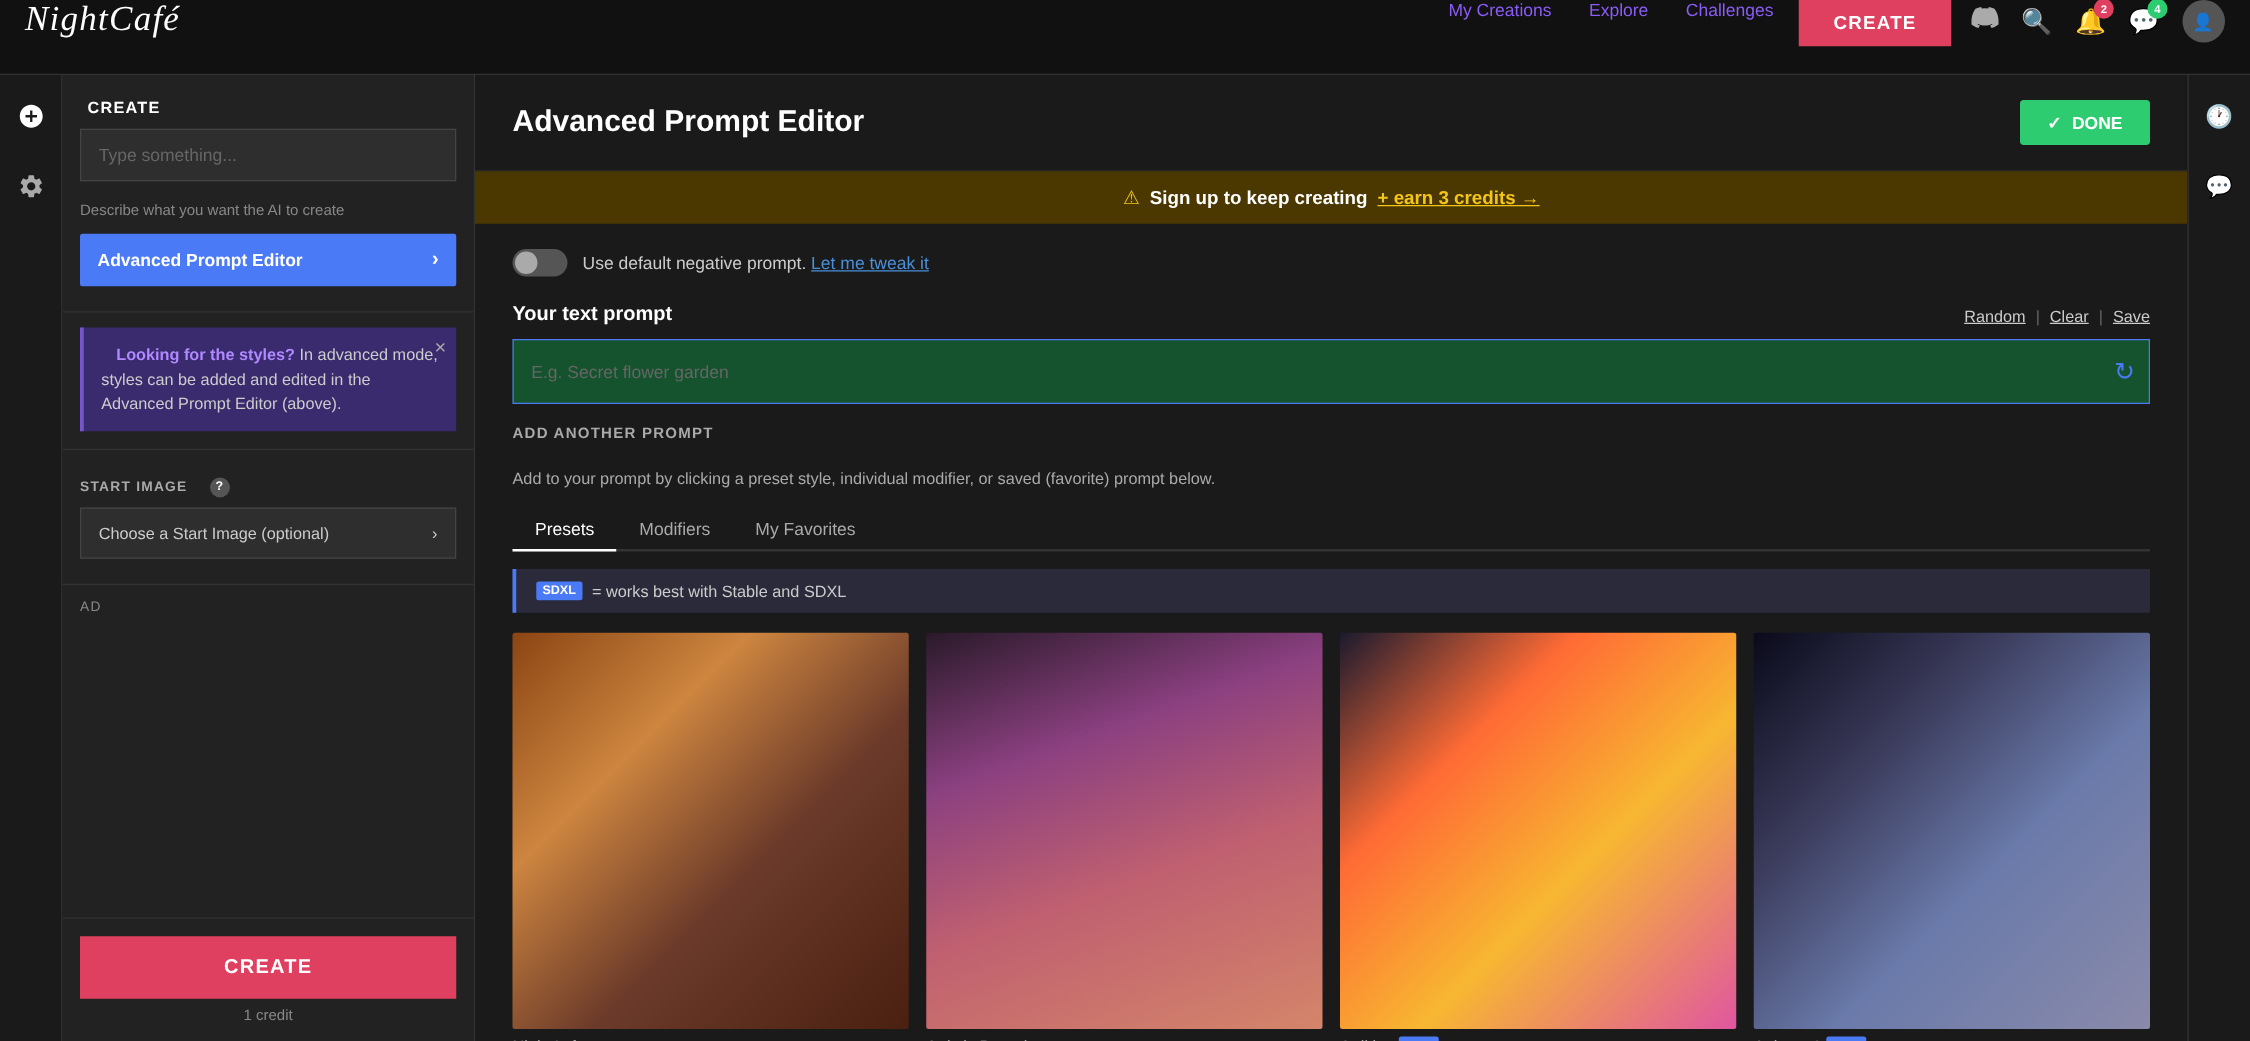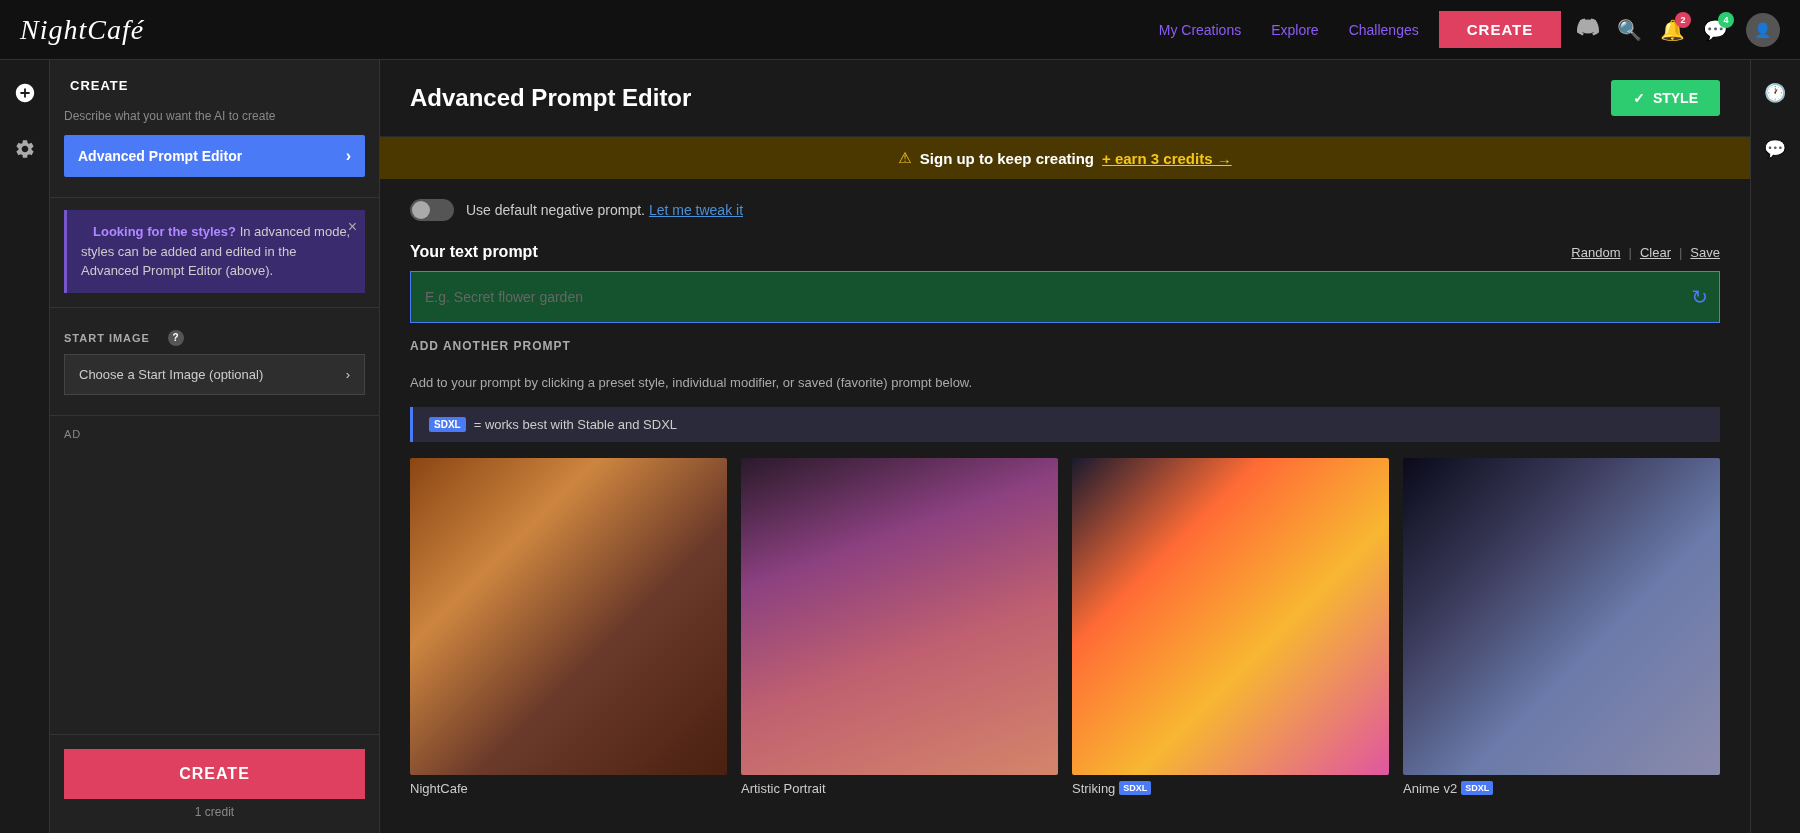--- a/index.html
+++ b/index.html
@@ -3,21 +3,21 @@
   <meta charset="utf-8">
   <style>
     * { box-sizing: border-box; margin: 0; padding: 0; }
     body { background: #1a1a1a; color: #fff; font-family: Arial, sans-serif; height: 833px; overflow: hidden; display: flex; flex-direction: column; }
 
     
     .top-nav {
       background: #111;
       height: 60px;
       display: flex;
-      align-items: center;
+      align-items: flex-start;
       padding: 0 20px;
       border-bottom: 1px solid #333;
       flex-shrink: 0;
       position: relative;
       z-index: 10;
     }
     .nav-logo {
       font-family: Georgia, serif;
       font-size: 28px;
       color: #fff;
@@ -598,20 +598,23 @@
     <button class="icon-sidebar-btn">
       <svg width="22" height="22" viewBox="0 0 24 24" fill="currentColor">
           <path d="M19.14,12.94c0.04-0.3,0.06-0.61,0.06-0.94c0-0.32-0.02-0.64-0.07-0.94l2.03-1.58c0.18-0.14,0.23-0.41,0.12-0.61 l-1.92-3.32c-0.12-0.22-0.37-0.29-0.59-0.22l-2.39,0.96c-0.5-0.38-1.03-0.7-1.62-0.94L14.4,2.81c-0.04-0.24-0.24-0.41-0.48-0.41 h-3.84c-0.24,0-0.43,0.17-0.47,0.41L9.25,5.35C8.66,5.59,8.12,5.92,7.63,6.29L5.24,5.33c-0.22-0.08-0.47,0-0.59,0.22L2.74,8.87 C2.62,9.08,2.66,9.34,2.86,9.48l2.03,1.58C4.84,11.36,4.8,11.69,4.8,12s0.02,0.64,0.07,0.94l-2.03,1.58 c-0.18,0.14-0.23,0.41-0.12,0.61l1.92,3.32c0.12,0.22,0.37,0.29,0.59,0.22l2.39-0.96c0.5,0.38,1.03,0.7,1.62,0.94l0.36,2.54 c0.05,0.24,0.24,0.41,0.48,0.41h3.84c0.24,0,0.44-0.17,0.47-0.41l0.36-2.54c0.59-0.24,1.13-0.56,1.62-0.94l2.39,0.96 c0.22,0.08,0.47,0,0.59-0.22l1.92-3.32c0.12-0.22,0.07-0.47-0.12-0.61L19.14,12.94z M12,15.6c-1.98,0-3.6-1.62-3.6-3.6 s1.62-3.6,3.6-3.6s3.6,1.62,3.6,3.6S13.98,15.6,12,15.6z"></path>
         </svg>
     </button>
   </div>
 
   <div class="left-panel">
     <div class="left-panel-header">CREATE</div>
 
+    <div class="prompt-input-area">
+      <input class="prompt-input" type="text" placeholder="Type something..." style="">
+    </div>
     <p class="describe-text">Describe what you want the AI to create</p>
 
     <button class="advanced-btn">
       <span>Advanced Prompt Editor</span>
       <span class="advanced-btn-arrow">›</span>
     </button>
 
     <hr class="section-divider">
 
     <div class="style-info-box">
@@ -637,21 +640,21 @@
       <button class="create-main-btn">CREATE</button>
       <p class="credit-text">1 credit</p>
     </div>
   </div>
 
   <div class="main-content">
     <div class="content-header">
       <h1 class="content-title">Advanced Prompt Editor</h1>
       <button class="done-btn">
         <span>✓</span>
-        <span>STYLE</span>
+        <span>DONE</span>
       </button>
     </div>
 
     <div class="sign-up-banner">
       <span style="color:#f5c518;">⚠</span>
       <span class="sign-up-main">Sign up to keep creating</span>
       <span class="sign-up-link">+ earn 3 credits →</span>
     </div>
 
     <div class="content-scrollable">
@@ -684,20 +687,25 @@
         <button class="refresh-icon-btn">
           <span>↻</span>
         </button>
       </div>
 
       <button class="add-prompt-btn">ADD ANOTHER PROMPT</button>
 
       <p class="helper-text">Add to your prompt by clicking a preset style, individual modifier, or saved (favorite) prompt below.</p>
 
       
+      <div class="preset-tabs">
+        <button class="preset-tab active">Presets</button>
+        <button class="preset-tab">Modifiers</button>
+        <button class="preset-tab">My Favorites</button>
+      </div>
 
       
       <div class="sdxl-banner">
         <span class="sdxl-badge">SDXL</span>
         <span>= works best with Stable and SDXL</span>
       </div>
 
       
       <div class="image-grid">
 

